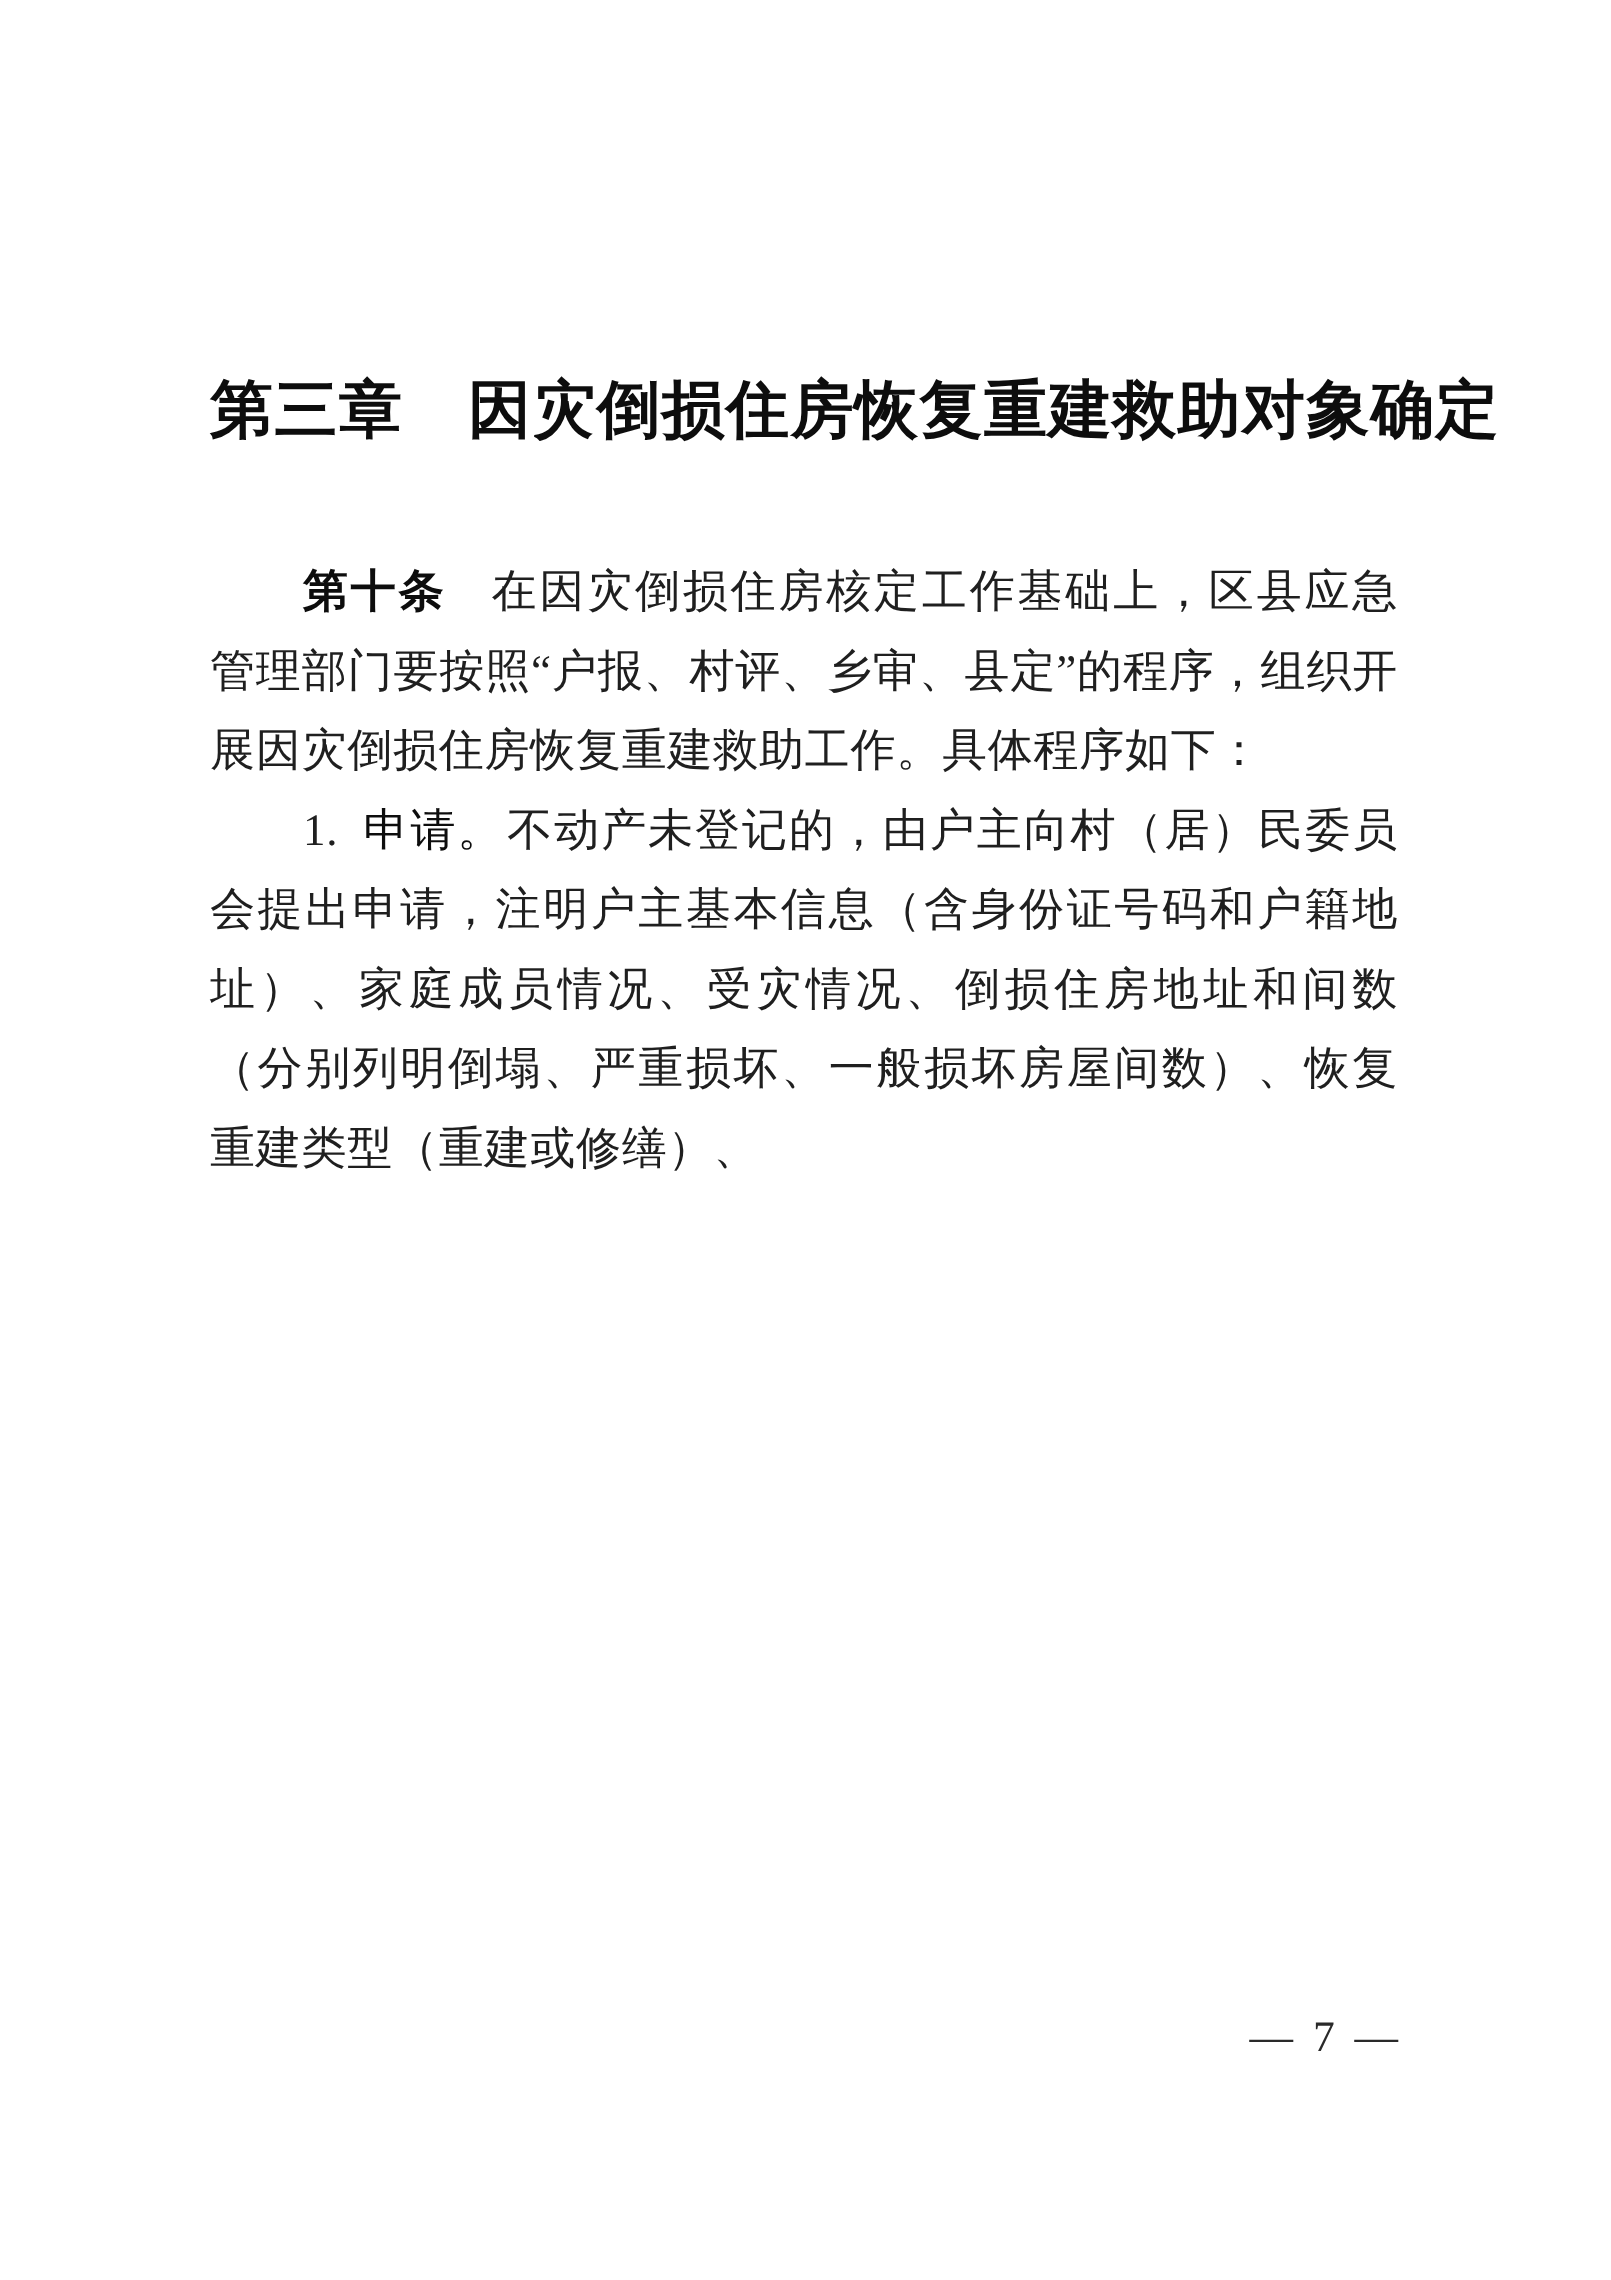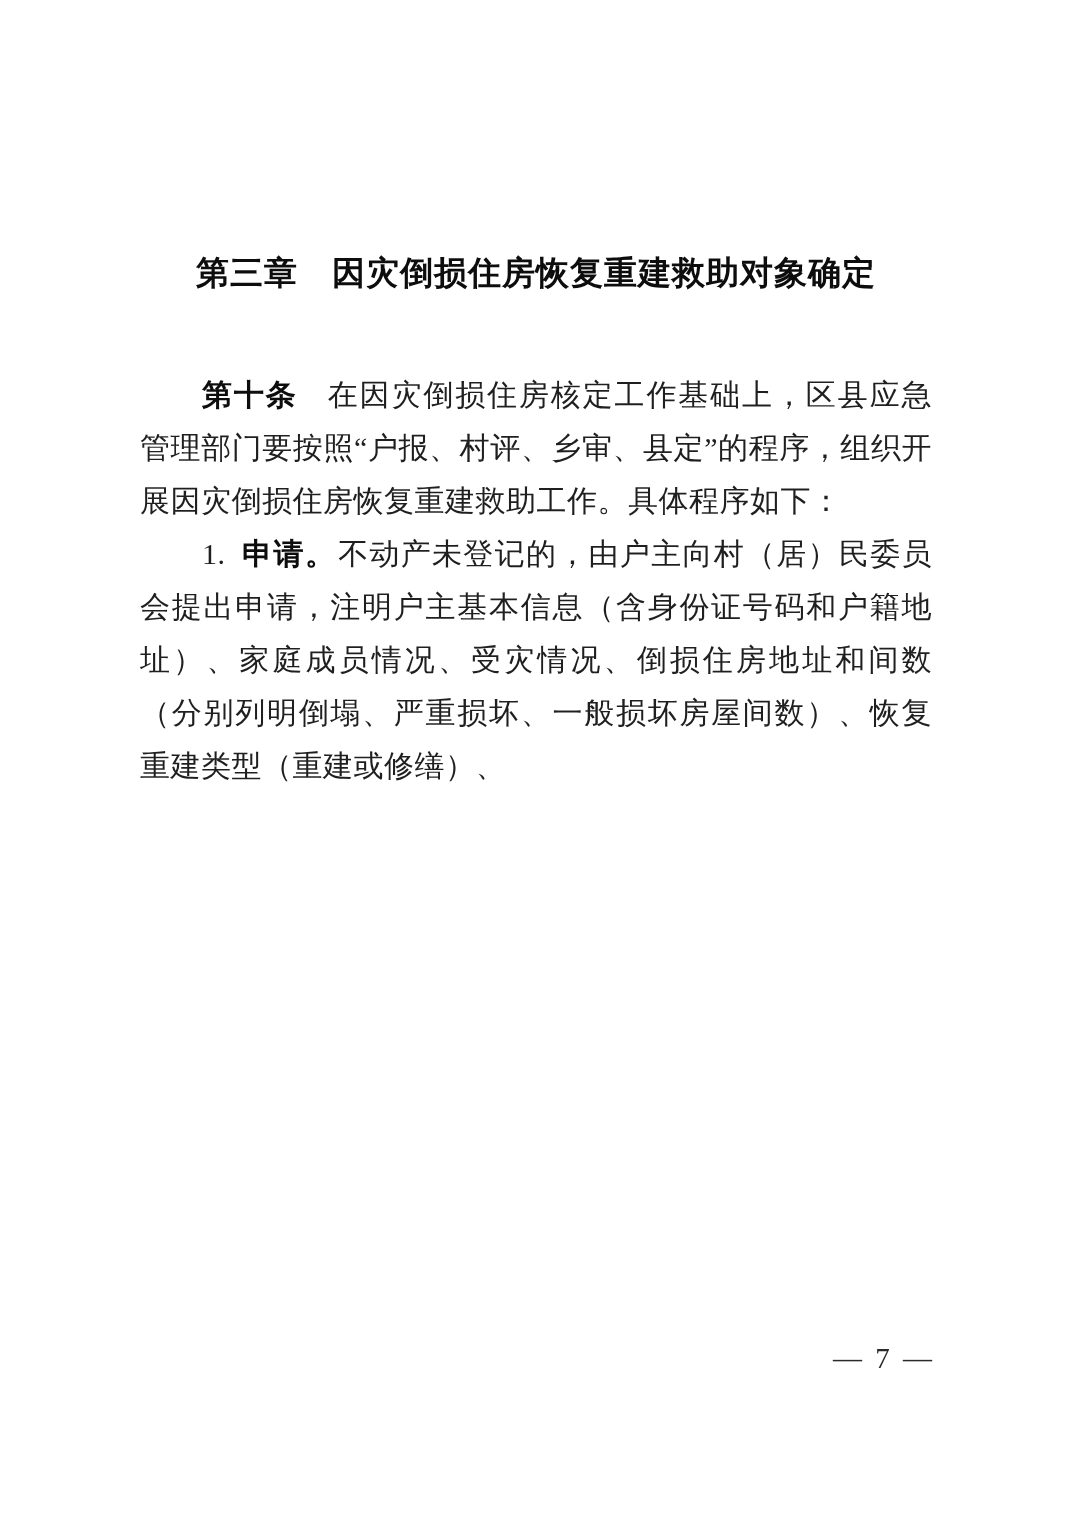--- a/index.html
+++ b/index.html
@@ -23,21 +23,21 @@
     top: 0;
     width: 792px;
   }
   .chapter-title {
     margin: 0;
     padding-top: 252px;
     margin-bottom: 74px;
     text-align: center;
     font-family: "Liberation Sans", "DejaVu Sans", sans-serif;
     font-weight: bold;
-    font-size: 33px;
+    font-size: 42px;
     line-height: 42px;
     letter-spacing: 1px;
     color: #0d0d0d;
     white-space: nowrap;
   }
   .para {
     margin: 0;
     font-size: 30px;
     line-height: 53px;
     text-align: justify;
@@ -48,21 +48,21 @@
   .clause-lead {
     font-family: "Liberation Sans", "DejaVu Sans", sans-serif;
     font-weight: bold;
     color: #0d0d0d;
     margin-right: 30px;
   }
   .item-num {
     margin-right: 16px;
   }
   .item-lead {
-    font-weight: bold;
+    font-weight: normal;
     color: #0d0d0d;
     margin-right: 2px;
   }
   .page-number {
     position: absolute;
     top: 1338px;
     right: 139px;
     font-size: 29px;
     line-height: 40px;
     letter-spacing: 3px;

